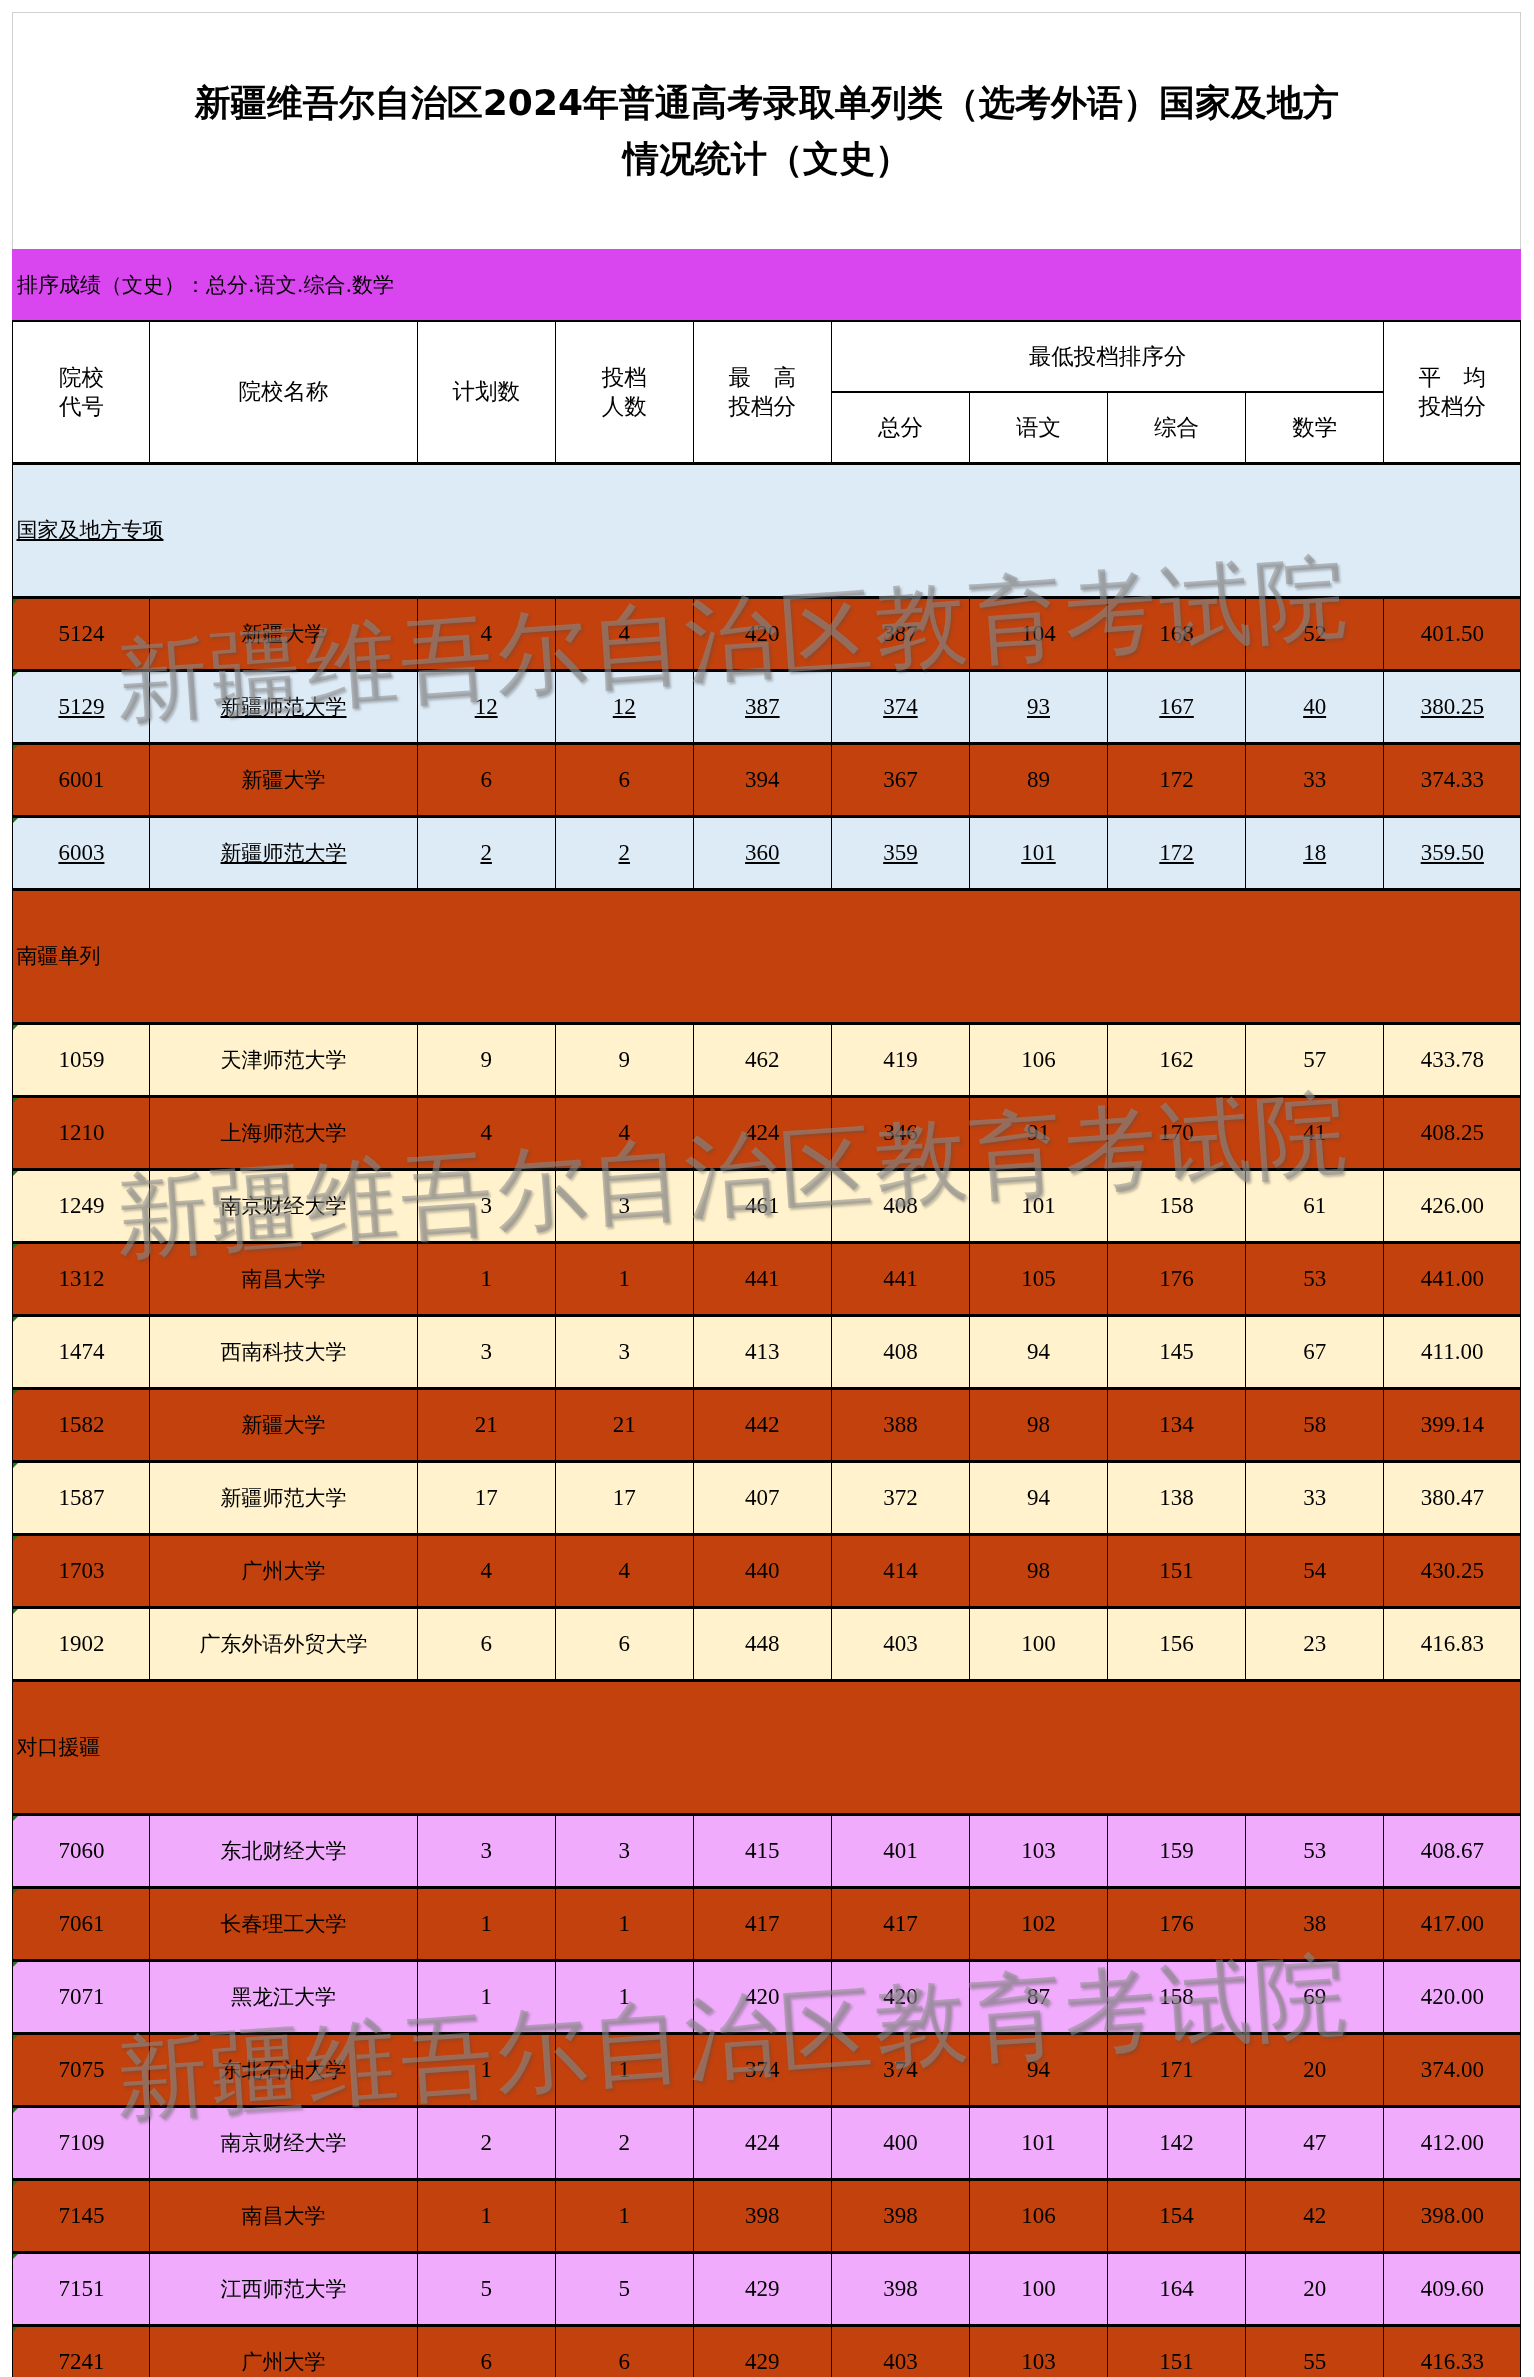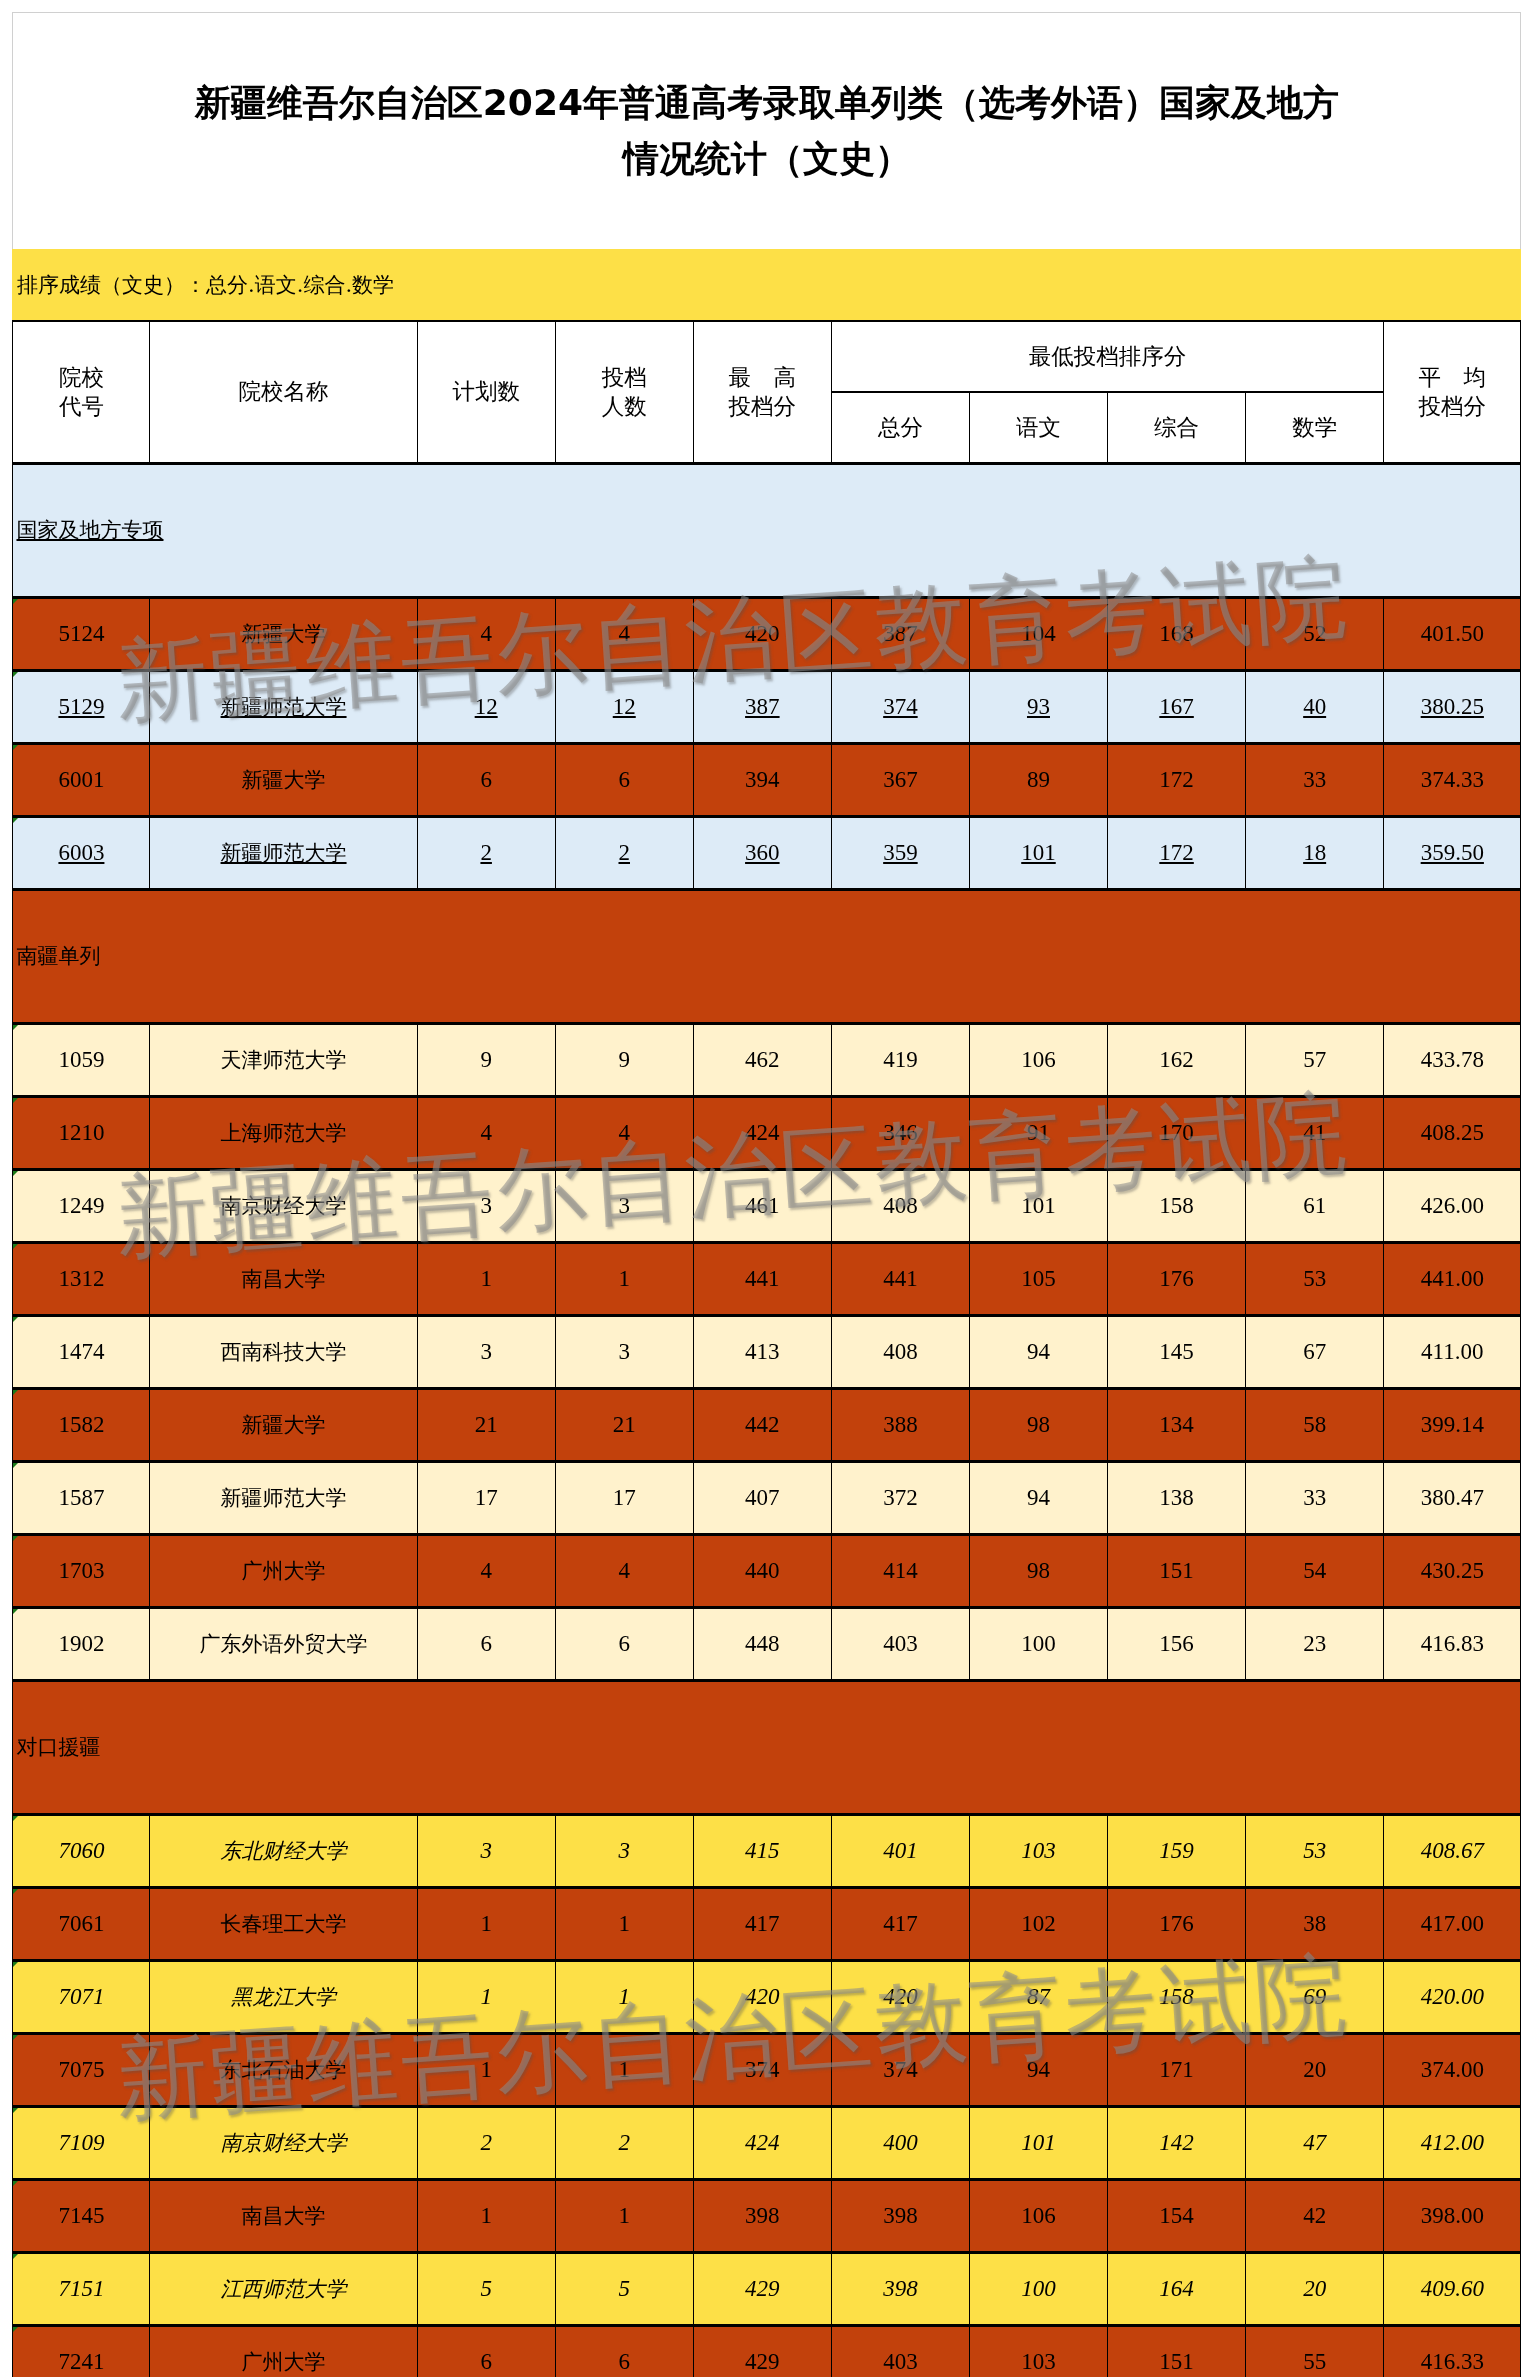--- a/index.html
+++ b/index.html
@@ -7,41 +7,41 @@
          font-family: "DejaVu Serif", "Liberation Serif", serif; color: #000; }
 
   .page { position: absolute; left: 12.4px; top: 12.4px; width: 1509px; }
 
   .title-box { height: 236px; border: 0.8px solid #d0d0d0; border-bottom: none;
                display: flex; align-items: center; justify-content: center; background: #fff; }
   .title-box h1 { margin: 0; font-size: 36px; font-weight: bold; line-height: 56px; text-align: center;
                   font-family: "DejaVu Sans", "Liberation Sans", sans-serif; letter-spacing: 0px; }
   .title-box h1 span { display: block; }
 
-  .rank-note { height: 71px; background: #fde047; display: flex; align-items: center;
+  .rank-note { height: 71px; background: #d946ef; display: flex; align-items: center;
                padding-left: 4.7px; font-size: 21px; box-sizing: border-box; }
 
   table { border-collapse: collapse; width: 1509px; table-layout: fixed; }
   td, th { border: 0.8px solid #000; text-align: center; vertical-align: middle; padding: 0;
            font-size: 22px; font-weight: normal; }
   th { font-family: "DejaVu Sans", "Liberation Sans", sans-serif; font-size: 22.5px; line-height: 29.5px; background: #fff; }
   tr.row td { height: 70px; font-family: "Liberation Serif", "DejaVu Serif", serif; font-size: 23px; }
   tr.row td.name { font-family: "DejaVu Sans", "Liberation Sans", sans-serif; font-size: 21px; }
   tr.row { border-top: 3.1px solid #000; }
   tr.row td:first-child { position: relative; }
   tr.row td:first-child::before { content: ""; position: absolute; left: 0; top: 0; width: 0; height: 0;
         border-top: 5.4px solid #1a7a1a; border-right: 5.4px solid transparent; }
   tr.section td { text-align: left; padding-left: 3.1px; font-family: "DejaVu Sans", "Liberation Sans", sans-serif;
                   font-size: 21px; border-top: 3.1px solid #000; }
   thead tr.h1 th { border-top: 2.3px solid #000; }
 
   .bg-blue { background: #ddebf7; text-decoration: underline; }
   .bg-white { background: #c2410c; }
   .bg-yellow { background: #fff2cc; }
-  .bg-lav { background: #fde047; font-style: italic; }
+  .bg-lav { background: #f0abfc; }
 
   .watermark { position: absolute; left: 116px; font-size: 92px; color: rgba(140,140,140,0.55);
                font-family: "DejaVu Sans", "Liberation Sans", sans-serif; white-space: nowrap;
                transform: rotate(-4deg); transform-origin: left center; pointer-events: none;
                text-shadow: 1.6px 2.3px 2.3px rgba(80,80,80,0.35); letter-spacing: 3.1px; }
 </style>
 </head>
 <body>
 
 <div class="page">

